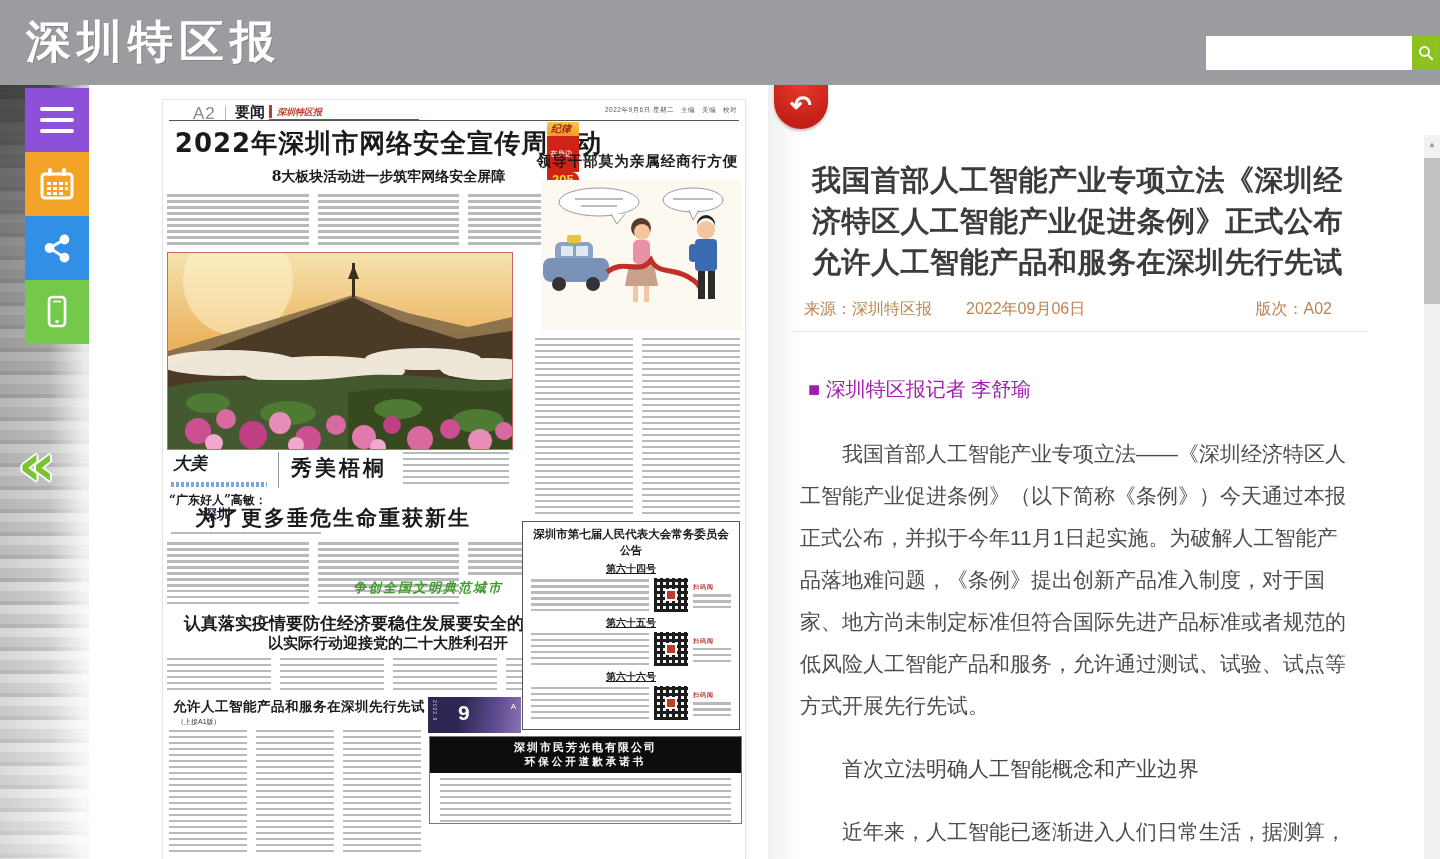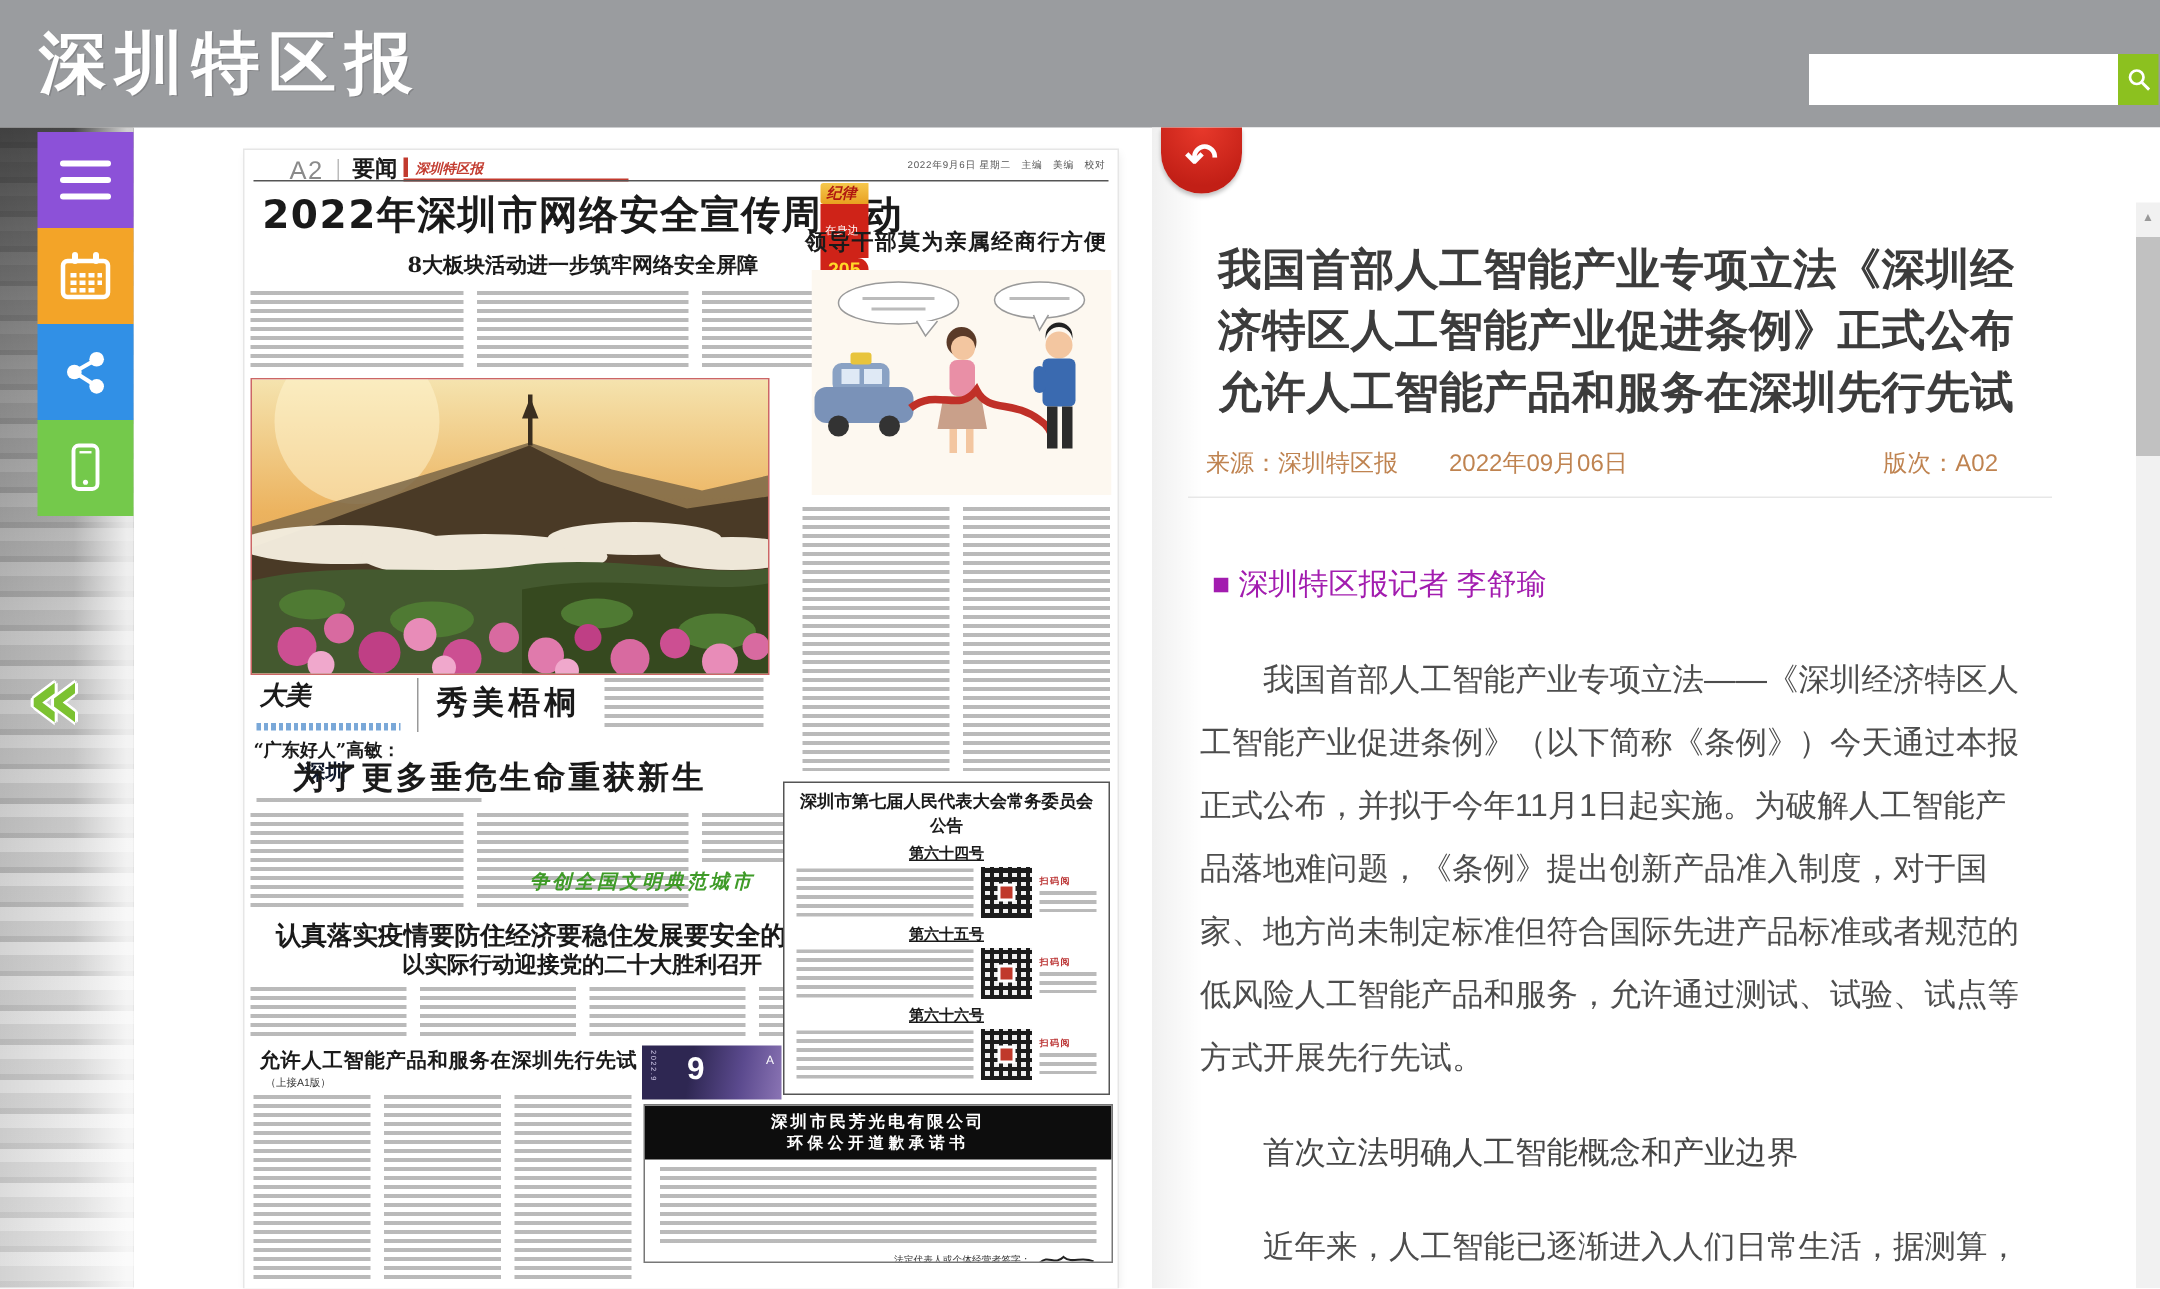--- a/index.html
+++ b/index.html
@@ -93,21 +93,21 @@
   .n-row{display:flex;gap:5px;align-items:center;padding:2px 8px 0 8px;}
   .n-left{flex:1;height:32px;}
   .qr{width:34px;height:34px;flex:0 0 34px;position:relative;
       background:repeating-linear-gradient(0deg,#1c1c1c 0 3px,transparent 3px 6px),
                  repeating-linear-gradient(90deg,#1c1c1c 0 3px,#f0f0f0 3px 6px);}
   .qr::after{content:"";position:absolute;inset:13px;background:#c0392b;box-shadow:0 0 0 2px #fff;}
   .n-right{width:38px;flex:0 0 38px;}
   .n-scan{display:block;font-size:6px;color:#b33;font-weight:bold;letter-spacing:1px;}
   .n-right .mx{display:block;height:14px;margin-top:2px;}
   
-  .p-black{left:267px;top:637px;width:311px;height:104px;overflow:hidden;background:#fff;box-shadow:0 0 0 1px #777;}
+  .p-black{left:267px;top:637px;width:311px;height:86px;overflow:hidden;background:#fff;box-shadow:0 0 0 1px #777;}
   .p-black *{position:static;}
   .blk-bar{display:block;background:#0d0d0d;color:#fff;text-align:center;padding:3px 0 4px 0;}
   .blk-l1{display:block;font-size:11px;font-weight:900;letter-spacing:2px;}
   .blk-l2{display:block;font-size:10.5px;font-weight:900;letter-spacing:3px;}
   .blk-body{display:block;padding:5px 10px 0 10px;}
   .blk-body .mx{display:block;height:52px;}
   .blk-sign{display:flex;justify-content:flex-end;align-items:center;gap:4px;margin-top:4px;font-size:6.5px;color:#333;}
   .blk-date{display:block;text-align:right;font-size:7px;font-weight:bold;color:#222;padding:1px 12px 0 0;}
   
   .panel{position:absolute;left:768px;top:85px;width:672px;height:774px;background:#fff;}

